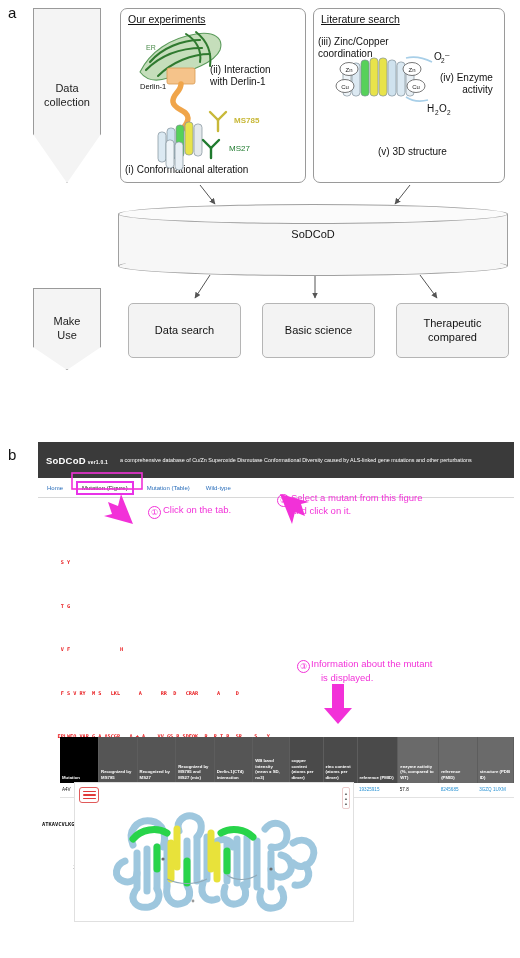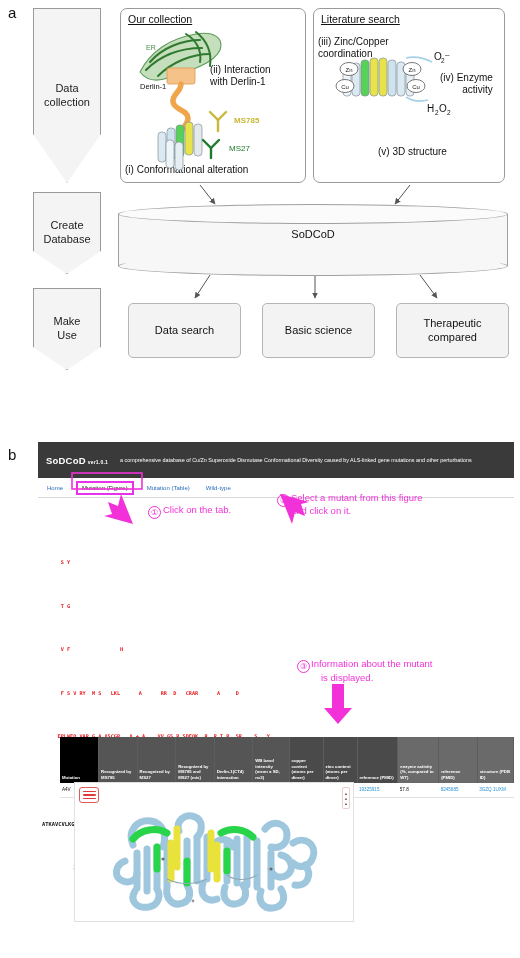--- a/index.html
+++ b/index.html
@@ -188,32 +188,28 @@
 
 <div id="panel-a">
 
   <span class="panel-letter" style="left:8px; top:4px;">a</span>
 
   <div class="chevron" style="left:33px; top:8px; width:68px; height:175px; flex-direction:column;">
     <span>Data</span>
     <span>collection</span>
   </div>
 
-  <div class="chevron" style="left:33px; top:192px; width:68px; height:82px; flex-direction:column;">
-    <span>Create</span>
-    <span>Database</span>
-  </div>
 
   <div class="chevron" style="left:33px; top:288px; width:68px; height:82px; flex-direction:column;">
     <span>Make</span>
     <span>Use</span>
   </div>
 
   <div class="expbox" style="left:120px; top:8px; width:186px; height:175px;"></div>
-  <span class="box-title" style="left:128px; top:13px;">Our collection</span>
+  <span class="box-title" style="left:128px; top:13px;">Our experiments</span>
 
   <span class="box-label" style="left:210px; top:64px; white-space:pre-line;">(ii) Interaction
 with Derlin-1</span>
   <span class="box-label" style="left:125px; top:164px;">(i) Conformational alteration</span>
   <span class="box-label" style="left:146px; top:44px; font-size:7px; color:#4a8a4a;">ER</span>
   <span class="box-label" style="left:140px; top:83px; font-size:7.5px;">Derlin-1</span>
   <span class="box-label" style="left:234px; top:116px; font-size:8px; font-weight:bold; color:#c8b838;">MS785</span>
   <span class="box-label" style="left:229px; top:144px; font-size:8px; font-weight:normal; color:#1f7a2e;">MS27</span>
 
   <div class="expbox" style="left:313px; top:8px; width:192px; height:175px;"></div>

